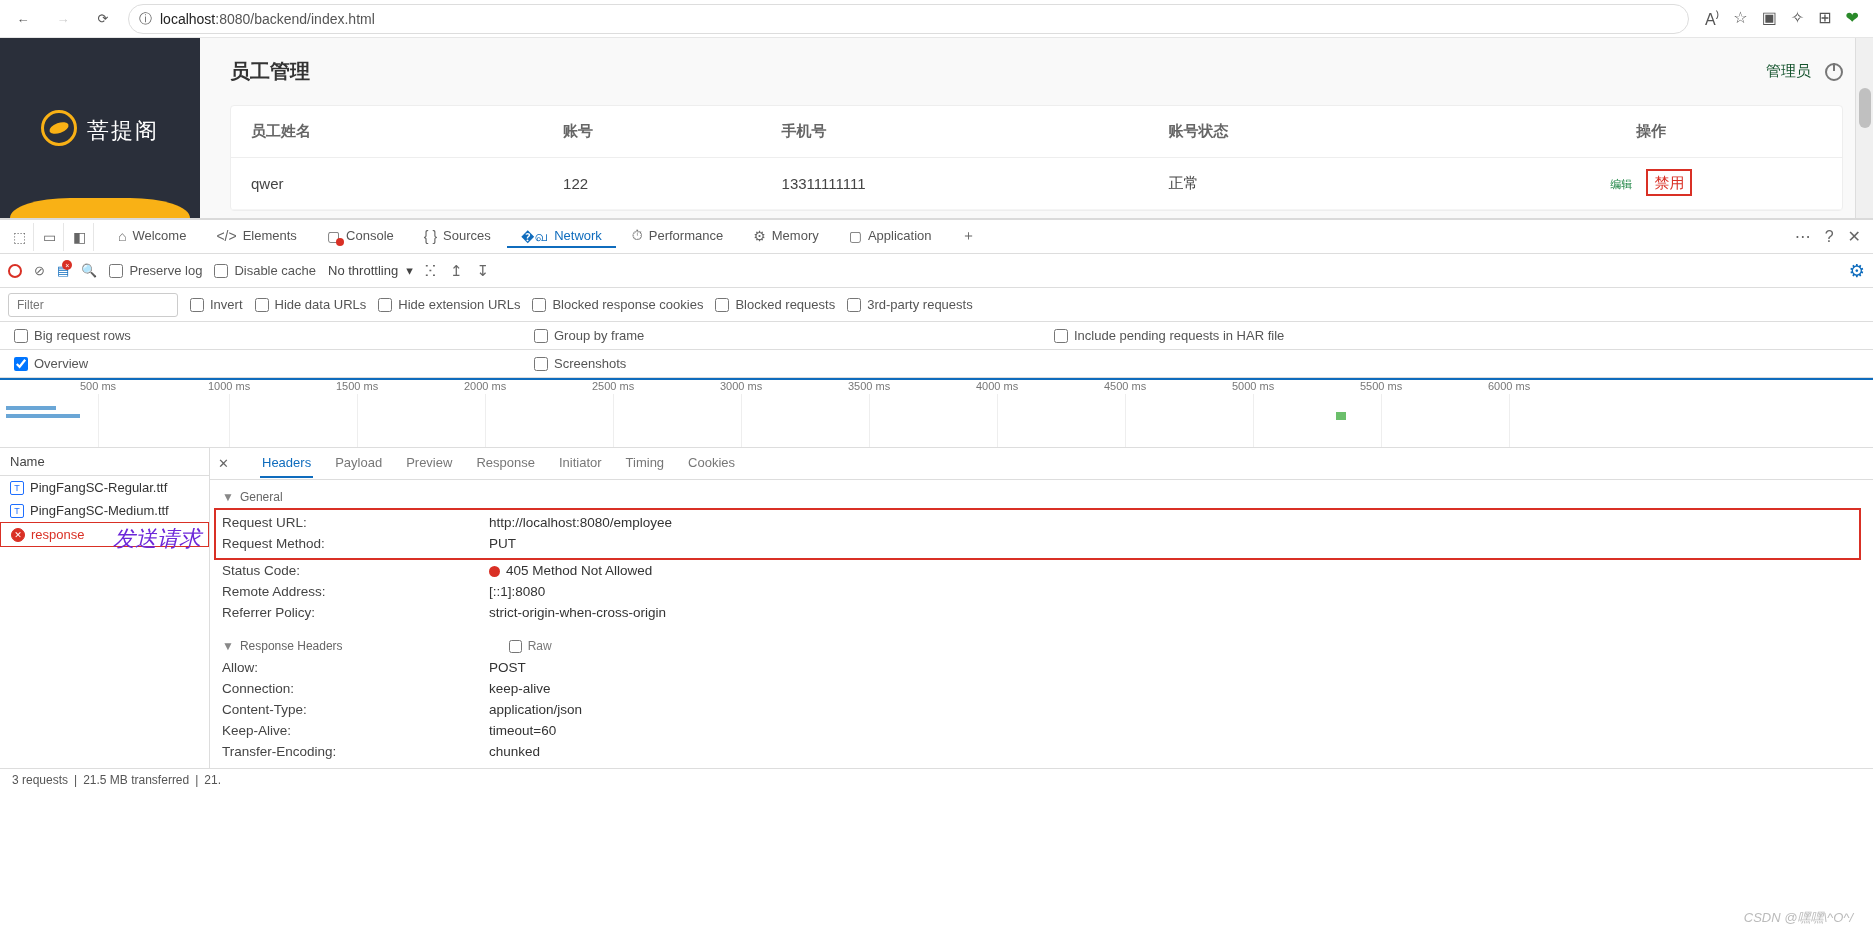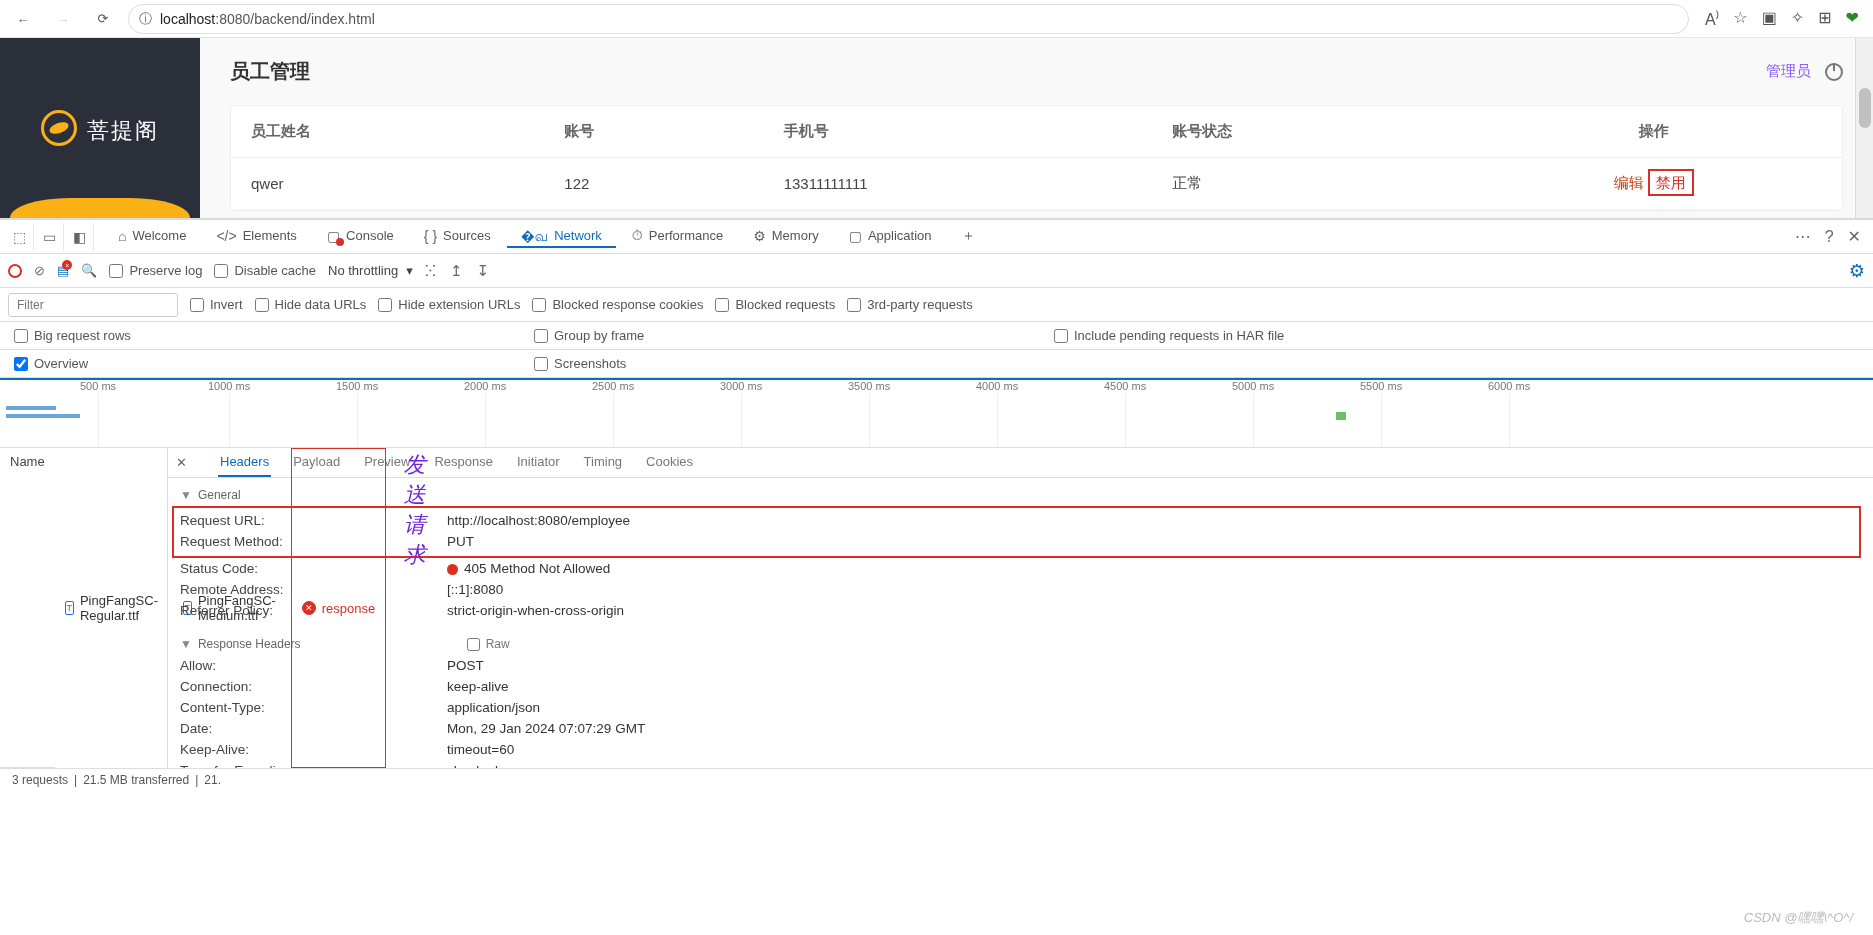--- a/index.html
+++ b/index.html
@@ -19,30 +19,30 @@
   
   .app { display: flex; height: 180px; background: #f9f9f9; }
   .side-logo { width: 200px; background: #2a2f3a; display: flex; flex-direction: column; align-items: center; justify-content: center; position: relative; }
   .logo-circ { width: 36px; height: 36px; border: 3px solid #f9b115; border-radius: 50%; display:flex; align-items:center; justify-content:center;}
   .logo-leaf { width: 20px; height: 10px; border-radius: 50%; background: #f9b115; transform: rotate(-20deg);}
   .logo-text { margin-top: 6px; color: #fff; font-size: 22px; letter-spacing: 2px; }
   .side-bottom { position:absolute; bottom:0; left:10px; right:10px; height:20px; background:#f9b115; border-top-left-radius: 60px 20px; border-top-right-radius: 60px 20px;}
   .app-main { flex: 1; padding: 20px 30px 0 30px; position: relative; }
   .app-header { display:flex; justify-content: space-between; align-items: center; padding-bottom: 16px;}
   .page-title { font-size: 20px; font-weight: bold; color: #333; }
-  .user-area { display:flex; align-items:center; gap:14px; color:#8b5cf6; font-size:15px;}
+  .user-area { display:flex; align-items:center; gap:14px; color:#14532d; font-size:15px;}
   .power { width:18px; height:18px; border:2px solid #777; border-radius:50%; position:relative;}
   .power::after{content:"";position:absolute;width:2px;height:8px;background:#777;left:6px;top:-2px;}
   .table-card { background:#fff; border:1px solid #eee; border-radius:4px; margin-top: 4px;}
   .tbl { width:100%; border-collapse:collapse; }
   .tbl th, .tbl td { text-align:left; padding: 16px 20px; font-size:15px; }
   .tbl thead th { color:#666; font-weight:bold; border-bottom:1px solid #eee; }
   .tbl td { color:#444; border-bottom:1px solid #f5f5f5;}
   .th-ops, .td-ops { text-align: center !important; }
-  .op-link { color:#c2410c; cursor:pointer; font-size:15px;}
+  .op-link { color:#15803d; cursor:pointer; margin-right: 10px; font-size:11px;}
   .op-dis { color:#d93025; cursor:pointer; border:2px solid #d93025; padding:3px 6px; font-size:15px;}
   .app-scroll { position:absolute; right:0; top:0px; width:18px; height:180px; background:#f0f0f0; border-left:1px solid #ddd;}
   .app-scroll .thumb{position:absolute;top:50px;left:3px;width:12px;height:40px;background:#c0c0c0;border-radius:6px;}
 
   
   .dt { border-top: 2px solid #dadada; }
   .dt-top { height: 34px; border-bottom: 1px solid #ddd; padding: 0 6px; gap: 4px; justify-content: space-between;}
   .dt-left { display:flex; align-items:center; gap:2px;}
   .dt-left .sm-btn { width:28px; height:28px; display:flex; align-items:center; justify-content:center; color:#666; cursor:pointer; border-right:1px solid #e6e6e6; font-size:14px;}
   .dt-left .sm-btn:last-of-type{border-right:none;}
@@ -79,21 +79,21 @@
   .timeline { height: 70px; border-bottom: 1px solid #ddd; position:relative; overflow:hidden;}
   .tick { position:absolute; top:2px; font-size:11px; color:#777;}
   .tick::before{content:"";position:absolute;left:50%;top:14px;width:1px;height:56px;background:#eee;}
   .bar-a{position:absolute;left:6px;top:28px;width:50px;height:4px;background:#6aa6d6;}
   .bar-b{position:absolute;left:6px;top:36px;width:74px;height:4px;background:#6aa6d6;}
   .bar-c{position:absolute;left:1336px;top:34px;width:10px;height:8px;background:#6bbf6b;}
   .tl-sel{position:absolute;left:0;top:0;right:0;height:2px;background:#0f6cbd;}
 
   
   .split { display:flex; height: 320px;}
-  .req-list { width: 168px; border-right:1px solid #ddd; display:flex; flex-direction:row;}
+  .req-list { width: 210px; border-right:1px solid #ddd; display:flex; flex-direction:column;}
   .req-list .hdr { padding:6px 10px; font-size:13px; color:#444; border-bottom:1px solid #ddd;}
   .req-item { display:flex; align-items:center; gap:6px; padding:4px 10px; font-size:13px; color:#333; cursor:pointer;}
   .req-item .ric{width:14px;height:14px;border:1px solid #1e6fff;color:#1e6fff;font-size:9px;display:flex;align-items:center;justify-content:center;border-radius:2px;}
   .req-item.err{color:#d93025;border:1px solid #d93025; position:relative;}
   .req-item.err .ric{border-color:#d93025;background:#d93025;color:#fff;border-radius:50%;}
   .annot{position:absolute; left:112px; top:1px; color:#6d28d9; font-family: "STKaiti","KaiTi",serif; font-size:22px; font-style:italic;}
 
   .detail { flex:1; display:flex; flex-direction:column; overflow:auto;}
   .detail-tabs { display:flex; align-items:center; height:34px; border-bottom:1px solid #ddd; padding:0 8px; gap:20px;}
   .detail-tabs .close{width:22px;color:#666;cursor:pointer;}
@@ -409,24 +409,20 @@
           </div>
         <div class="kv-row">
             <span class="k">Connection:</span>
             <span class="v">keep-alive</span>
           </div>
         <div class="kv-row">
             <span class="k">Content-Type:</span>
             <span class="v">application/json</span>
           </div>
         <div class="kv-row">
-            <span class="k">Date:</span>
-            <span class="v">Mon, 29 Jan 2024 07:07:29 GMT</span>
-          </div>
-        <div class="kv-row">
             <span class="k">Keep-Alive:</span>
             <span class="v">timeout=60</span>
           </div>
         <div class="kv-row">
             <span class="k">Transfer-Encoding:</span>
             <span class="v">chunked</span>
           </div>
       </div>
     </div>
   </div>

